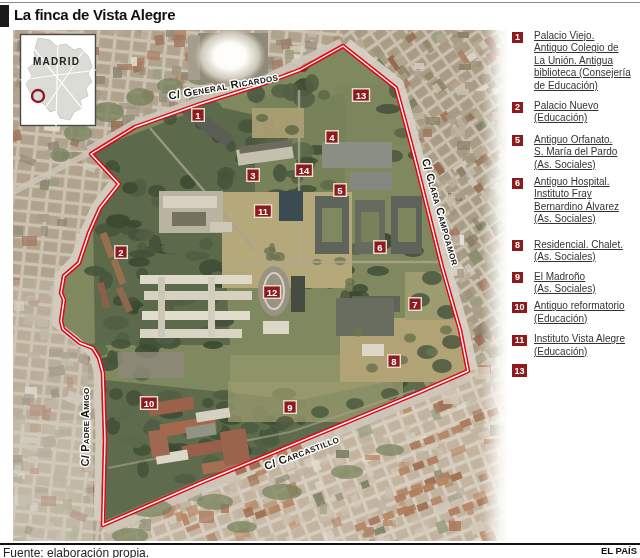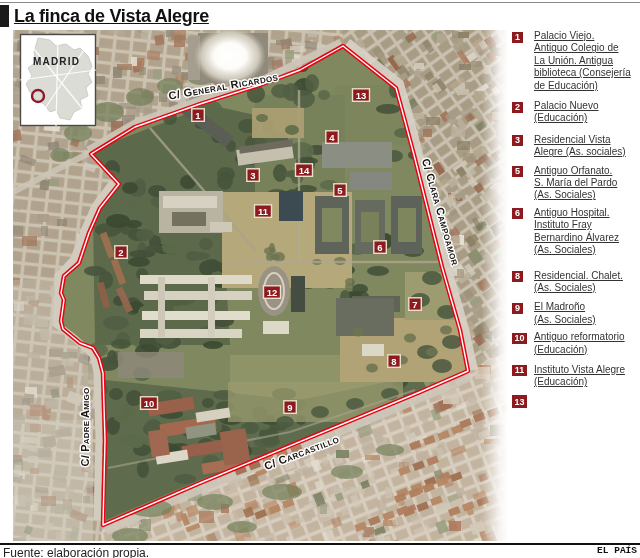--- a/index.html
+++ b/index.html
@@ -1,26 +1,26 @@
 <!DOCTYPE html>
 <html><head><meta charset="utf-8"><style>
 * { margin:0; padding:0; box-sizing:border-box; }
 html,body { width:640px; height:558px; background:#ffffff; font-family:"Liberation Sans",sans-serif; position:relative; overflow:hidden; }
 .topline { position:absolute; left:0; top:2px; width:640px; height:1px; background:#8a8a8a; }
 .bar { position:absolute; left:0; top:5px; width:9px; height:22px; background:#1a1a1a; }
-h1 { position:absolute; left:14px; top:6px; font-size:18px; font-weight:bold; color:#111; letter-spacing:-0.3px;text-decoration:underline; }
+h1 { position:absolute; left:14px; top:6px; font-size:15px; font-weight:bold; color:#111; letter-spacing:-0.3px; }
 .map { position:absolute; left:0; top:0; }
 .legend { position:absolute; left:512px; top:30px; width:126px; }
 .li { position:relative; padding-left:22px; }
 .num { position:absolute; left:0; top:1.5px; width:11px; height:11px; background:#8c1a1e; color:#fff; font-size:9px; font-weight:bold; text-align:center; line-height:11px; }
 .num.wide { width:15px; }
 .lt { font-size:10px; line-height:12.4px; color:#333; display:block;text-decoration:underline; }
 .botline { position:absolute; left:0; top:543px; width:640px; height:1.5px; background:#111; }
 .fuente { position:absolute; left:3px; top:546px; font-size:12px; color:#222; }
-.elpais { position:absolute; right:3px; top:545px; font-size:9.5px; font-weight:bold; color:#111;font-family:Liberation Mono, monospace; }
+.elpais { position:absolute; right:3px; top:545px; font-size:9.5px; font-weight:bold; color:#111; }
 </style></head><body>
 <div class="map"><svg width="640" height="558" viewBox="0 0 640 558">
       <clipPath id="photo">
         <rect x="13" y="30" width="494" height="511"></rect>
       </clipPath>
       <clipPath id="ztr">
         <path d="M343,46 L396,88 L402,110 L414,155 L442,267 L460,330 L468,371 L507,352 L507,30 L343,30 Z"></path>
       </clipPath>
       <clipPath id="zbr">
         <path d="M468,371 L420,392 L200,483 L103,525 L100,541 L507,541 L507,352 Z"></path>
@@ -1525,21 +1525,20 @@
     <div class="li" style="margin-bottom:8px">
       <span class="num">1</span>
       <span class="lt">Palacio Viejo.<br>Antiguo Colegio de<br>La Unión. Antigua<br>biblioteca (Consejería<br>de Educación)</span>
     </div>
     <div class="li" style="margin-bottom:9px">
       <span class="num">2</span>
       <span class="lt">Palacio Nuevo<br>(Educación)</span>
     </div>
     <div class="li" style="margin-bottom:6px">
       <span class="num">3</span>
-      <span class="lt">Residencial Vista<br>Alegre (As. sociales)</span>
     </div>
     <div class="li" style="margin-bottom:6px">
       <span class="num">4</span>
     </div>
     <div class="li" style="margin-bottom:5px">
       <span class="num">5</span>
       <span class="lt">Antiguo Orfanato.<br>S. María del Pardo<br>(As. Sociales)</span>
     </div>
     <div class="li" style="margin-bottom:13px">
       <span class="num">6</span>

